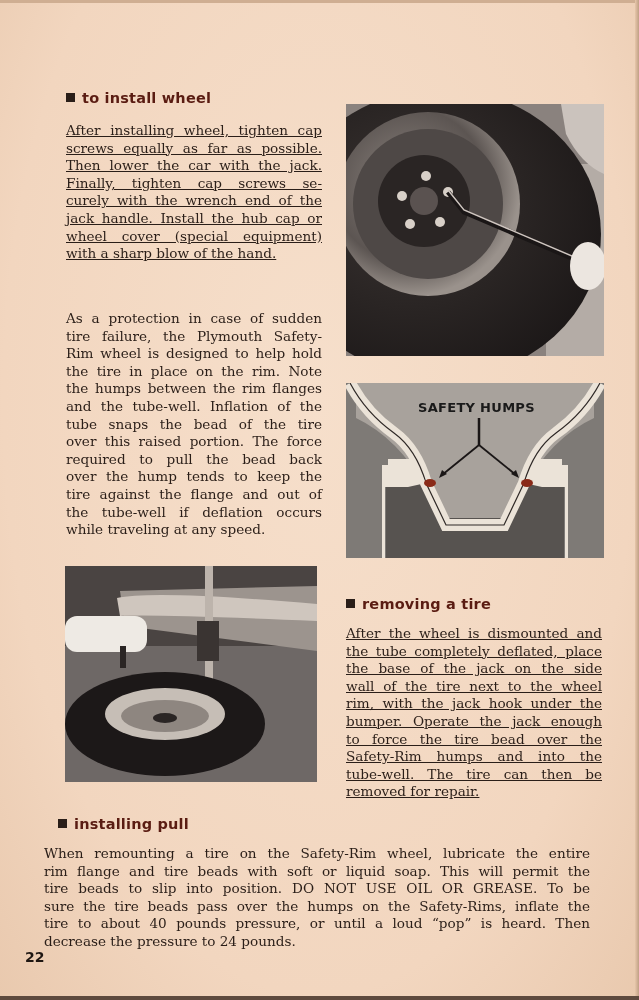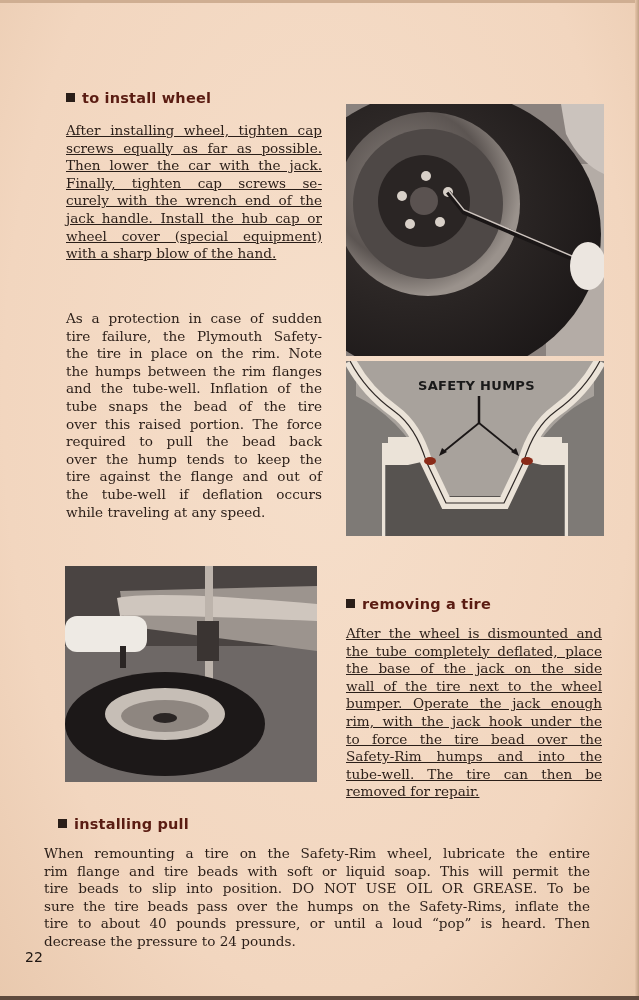--- a/index.html
+++ b/index.html
@@ -40,21 +40,21 @@
   }
   .para .line { display:block; text-align: justify; text-align-last: justify; white-space: nowrap; }
   .para .line.last { text-align-last: left; }
   .photo {
     position: absolute; overflow: hidden;
     background: #6b6360;
   }
   .page-number {
     position: absolute; left: 25px; top: 949px;
     font-family: "DejaVu Sans", "Liberation Sans", sans-serif;
-    font-weight: normal; font-size: 14px; color: #1e1612;
+    font-weight: bold; font-size: 14px; color: #1e1612;
   }
   .safety-label {
     position:absolute; left: 72px; top: 17px;
     font-family: "DejaVu Sans", "Liberation Sans", sans-serif;
     font-size: 13px; font-weight: bold; color:#1a1a1a; letter-spacing: 0.3px;
   }
 </style>
 </head>
 <body>
 
@@ -73,20 +73,21 @@
     <span class="line">Finally, tighten cap screws se-</span>
     <span class="line">curely with the wrench end of the</span>
     <span class="line">jack handle. Install the hub cap or</span>
     <span class="line">wheel cover (special equipment)</span>
     <span class="line last">with a sharp blow of the hand.</span>
   </div>
 
   <div class="para" style="left:66px; top:310px; width:256px;">
     <span class="line">As a protection in case of sudden</span>
     <span class="line">tire failure, the Plymouth Safety-</span>
+    <span class="line">Rim wheel is designed to help hold</span>
     <span class="line">the tire in place on the rim. Note</span>
     <span class="line">the humps between the rim flanges</span>
     <span class="line">and the tube-well. Inflation of the</span>
     <span class="line">tube snaps the bead of the tire</span>
     <span class="line">over this raised portion. The force</span>
     <span class="line">required to pull the bead back</span>
     <span class="line">over the hump tends to keep the</span>
     <span class="line">tire against the flange and out of</span>
     <span class="line">the tube-well if deflation occurs</span>
     <span class="line last">while traveling at any speed.</span>
@@ -119,21 +120,21 @@
         <circle cx="94" cy="118" r="5"></circle>
           <circle cx="102" cy="88" r="5"></circle>
       </g>
       <path d="M102 88 L118 108 L240 160" stroke="#1a1616" stroke-width="5" fill="none"></path>
       <path d="M102 86 L118 106 L240 158" stroke="#cfc6c0" stroke-width="1.5" fill="none"></path>
       <ellipse cx="242" cy="162" rx="18" ry="24" fill="#ece6e0"></ellipse>
       <path d="M215 0 L258 0 L258 70 Q235 60 220 30 Z" fill="#cbc3bd"></path>
     </svg>
   </div>
 
-  <div class="photo" style="left:346px; top:361px; width:258px; height:175px; background:#8c8884;">
+  <div class="photo" style="left:346px; top:383px; width:258px; height:175px; background:#8c8884;">
     <svg width="258" height="175" viewBox="0 0 258 175">
       <rect width="258" height="175" fill="#7e7a76"></rect>
       <rect x="40" y="85" width="178" height="90" fill="#575350"></rect>
       <path d="M10 0 L248 0 L248 35 Q205 55 178 105 L160 135 L98 135 L80 105 Q52 55 10 35 Z" fill="#a8a29c"></path>
       <path d="M4 0 Q20 30 48 50 Q70 66 80 100 L100 142 L158 142 L178 100 Q188 66 210 50 Q238 30 254 0" fill="none" stroke="#ebe3d8" stroke-width="12"></path>
       <path d="M4 0 Q20 30 48 50 Q70 66 80 100 L100 142 L158 142 L178 100 Q188 66 210 50 Q238 30 254 0" fill="none" stroke="#2e2826" stroke-width="1.2"></path>
       <path d="M36 80 L36 82 L42 82 L42 76 L68 76 L80 100 L62 104 L42 104 L36 104 Z" fill="#ebe3d8"></path>
       <path d="M222 80 L222 82 L216 82 L216 76 L190 76 L178 100 L196 104 L216 104 L222 104 Z" fill="#ebe3d8"></path>
       <rect x="36" y="82" width="3" height="93" fill="#ebe3d8"></rect>
       <rect x="219" y="82" width="3" height="93" fill="#ebe3d8"></rect>
@@ -167,22 +168,22 @@
   </div>
 
   <div class="heading" style="left:346px; top:596px;">
     <span class="bullet"></span><span>removing a tire</span>
   </div>
   <div class="para" style="left:346px; top:625px; width:256px;text-decoration:underline;">
     <span class="line">After the wheel is dismounted and</span>
     <span class="line">the tube completely deflated, place</span>
     <span class="line">the base of the jack on the side</span>
     <span class="line">wall of the tire next to the wheel</span>
+    <span class="line">rim, with the jack hook under the</span>
     <span class="line">bumper. Operate the jack enough</span>
-    <span class="line">rim, with the jack hook under the</span>
     <span class="line">to force the tire bead over the</span>
     <span class="line">Safety-Rim humps and into the</span>
     <span class="line">tube-well. The tire can then be</span>
     <span class="line last">removed for repair.</span>
   </div>
 
   <div class="heading" style="left:58px; top:816px;">
     <span class="bullet"></span><span>installing pull</span>
   </div>
   <div class="para" style="left:44px; top:845px; width:546px;">

